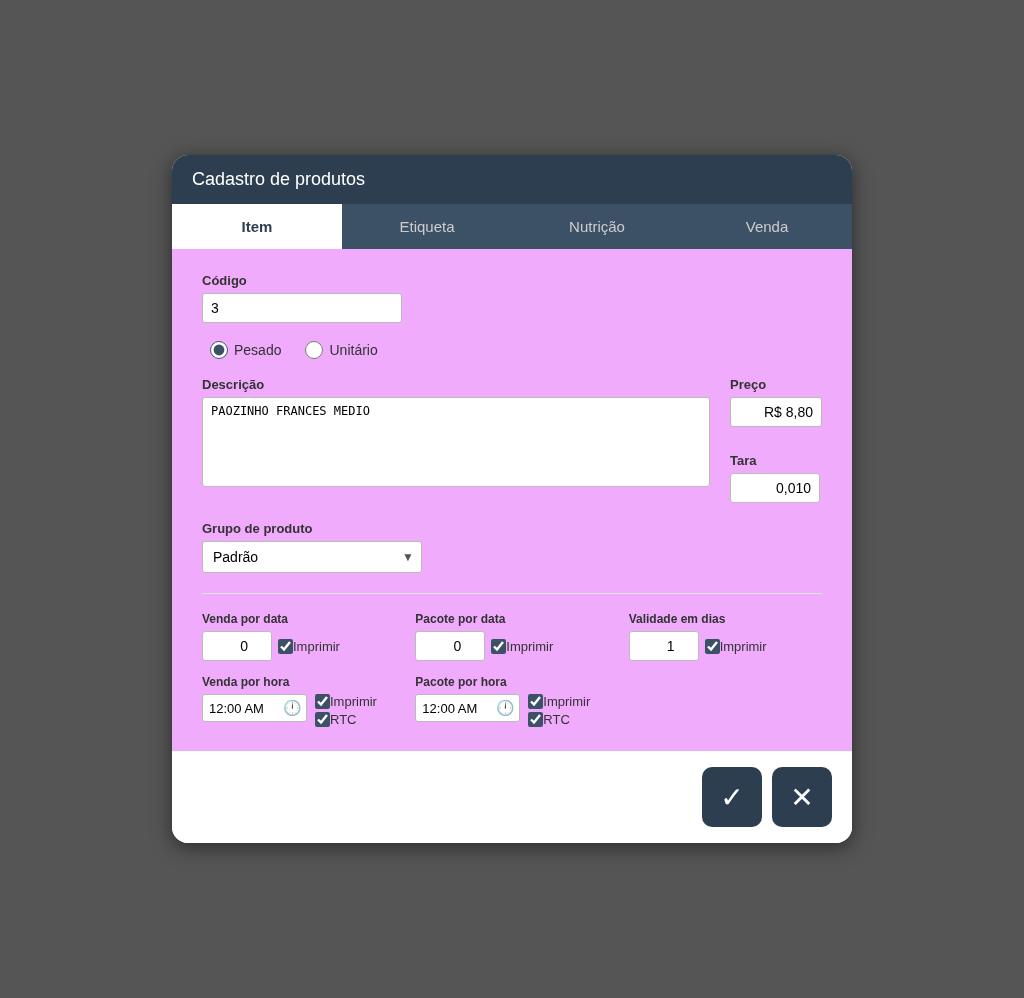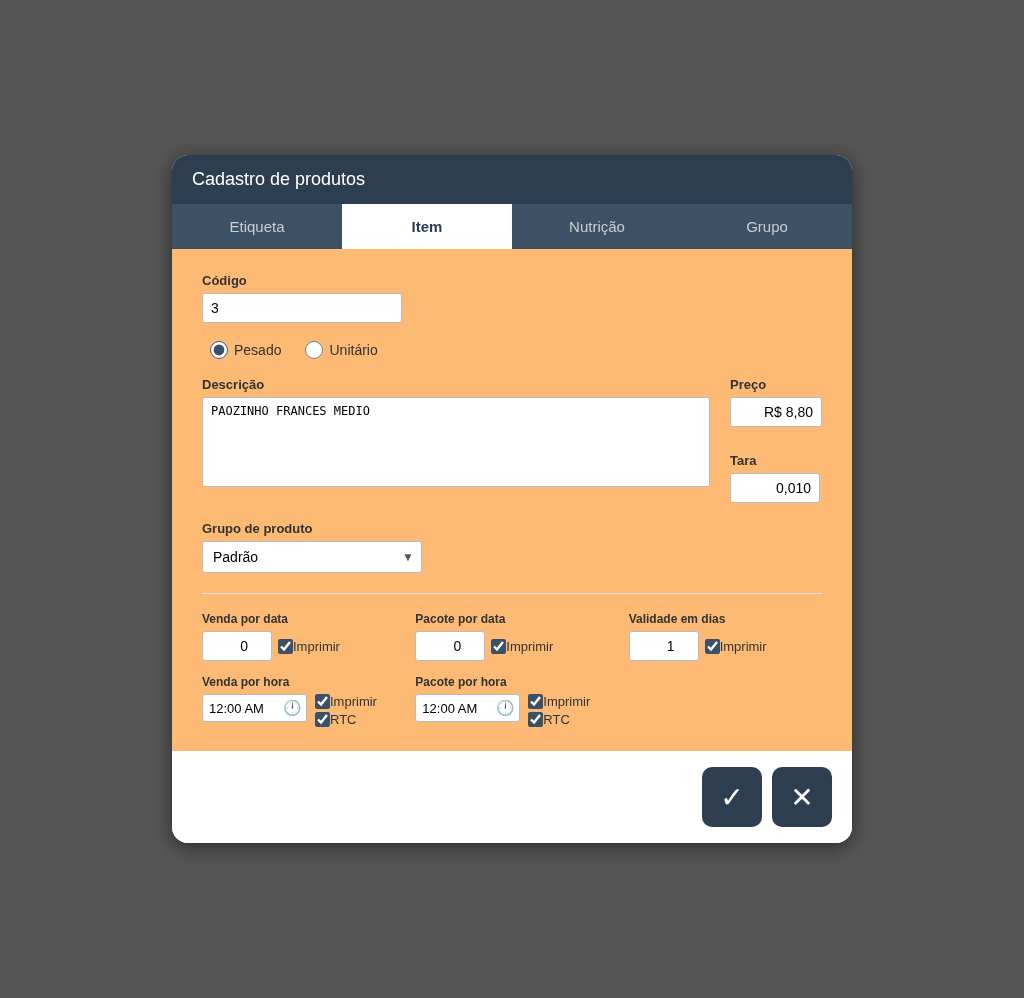--- a/index.html
+++ b/index.html
@@ -37,21 +37,21 @@
       cursor: pointer;
       font-size: 15px;
     }
     .tab.active {
       background: #fff;
       color: #2c3e50;
       font-weight: bold;
     }
     .content {
       padding: 24px 30px;
-      background: #fdba74;
+      background: #f0abfc;
     }
     .form-group {
       margin-bottom: 18px;
     }
     label.field-label {
       display: block;
       font-size: 13px;
       color: #333;
       margin-bottom: 5px;
       font-weight: bold;
@@ -266,31 +266,31 @@
 </head>
 <body>
 
 <div class="window">
 
   <div class="title-bar">
     <span>Cadastro de produtos</span>
   </div>
 
   <div class="tabs">
+    <div class="tab active">
+      <span>Item</span>
+    </div>
     <div class="tab">
       <span>Etiqueta</span>
     </div>
-    <div class="tab active">
-      <span>Item</span>
-    </div>
     <div class="tab">
       <span>Nutrição</span>
     </div>
     <div class="tab">
-      <span>Grupo</span>
+      <span>Venda</span>
     </div>
   </div>
 
   <div class="content">
 
     <div class="form-group">
       <label class="field-label">Código</label>
       <input type="text" class="codigo-input" value="3" style="">
     </div>
 

